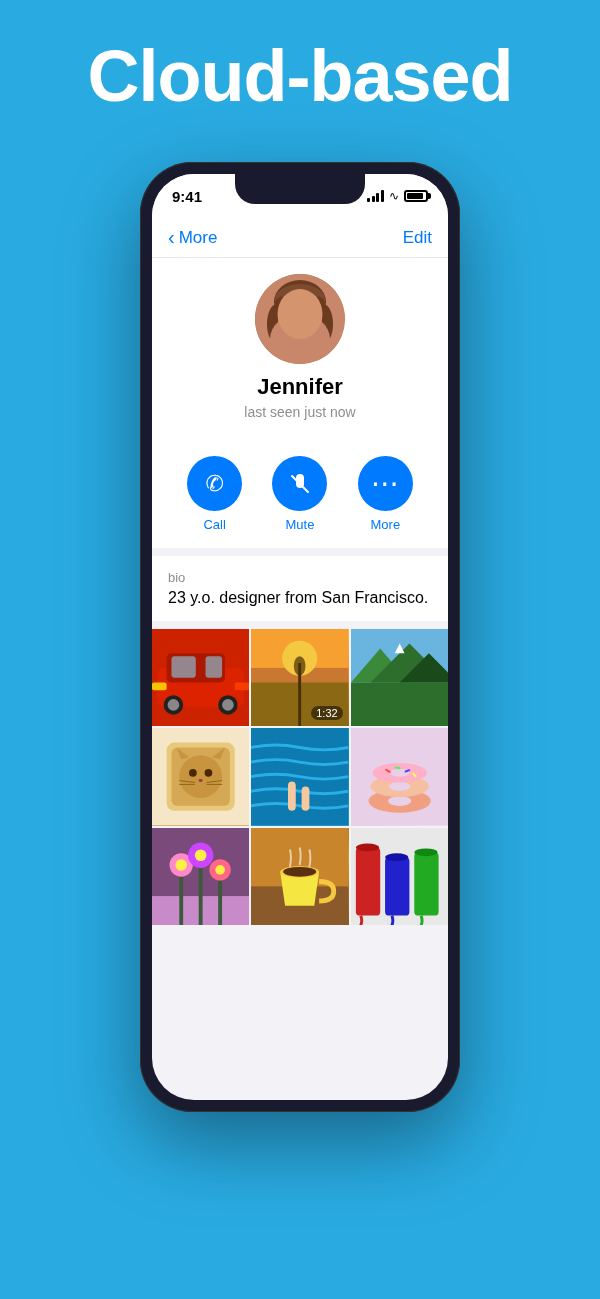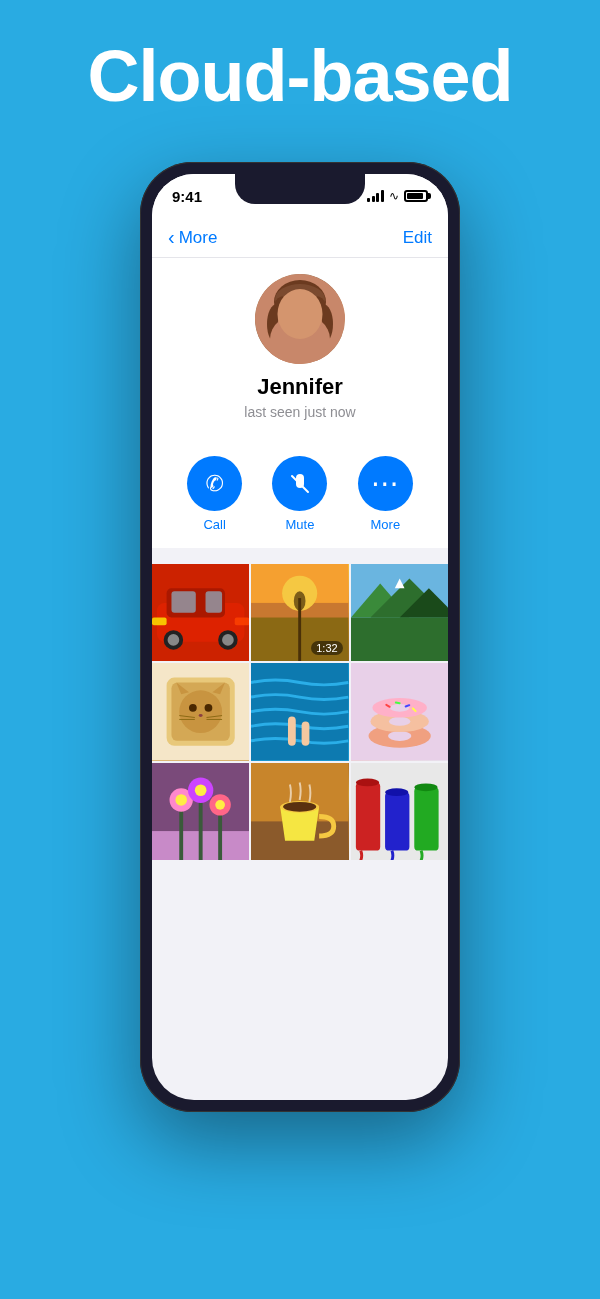--- a/index.html
+++ b/index.html
@@ -479,20 +479,24 @@
           <div class="action-btn">
             <div class="action-btn-circle">
               <span class="action-btn-icon" style="font-size:28px;letter-spacing:1px;line-height:1;">⋯</span>
             </div>
             <span class="action-btn-label">More</span>
           </div>
         </div>
 
         <div class="separator"></div>
 
+        <div class="bio-section">
+          <div class="bio-label">bio</div>
+          <div class="bio-text">23 y.o. designer from San Francisco.</div>
+        </div>
 
         <div class="separator2"></div>
 
 
         <div class="media-grid">
 
           <div class="media-cell">
             <div class="media-thumb thumb-red-car">
               <svg width="100%" height="100%" viewBox="0 0 100 100">
                 <rect width="100" height="100" fill="#cc2200"></rect>

